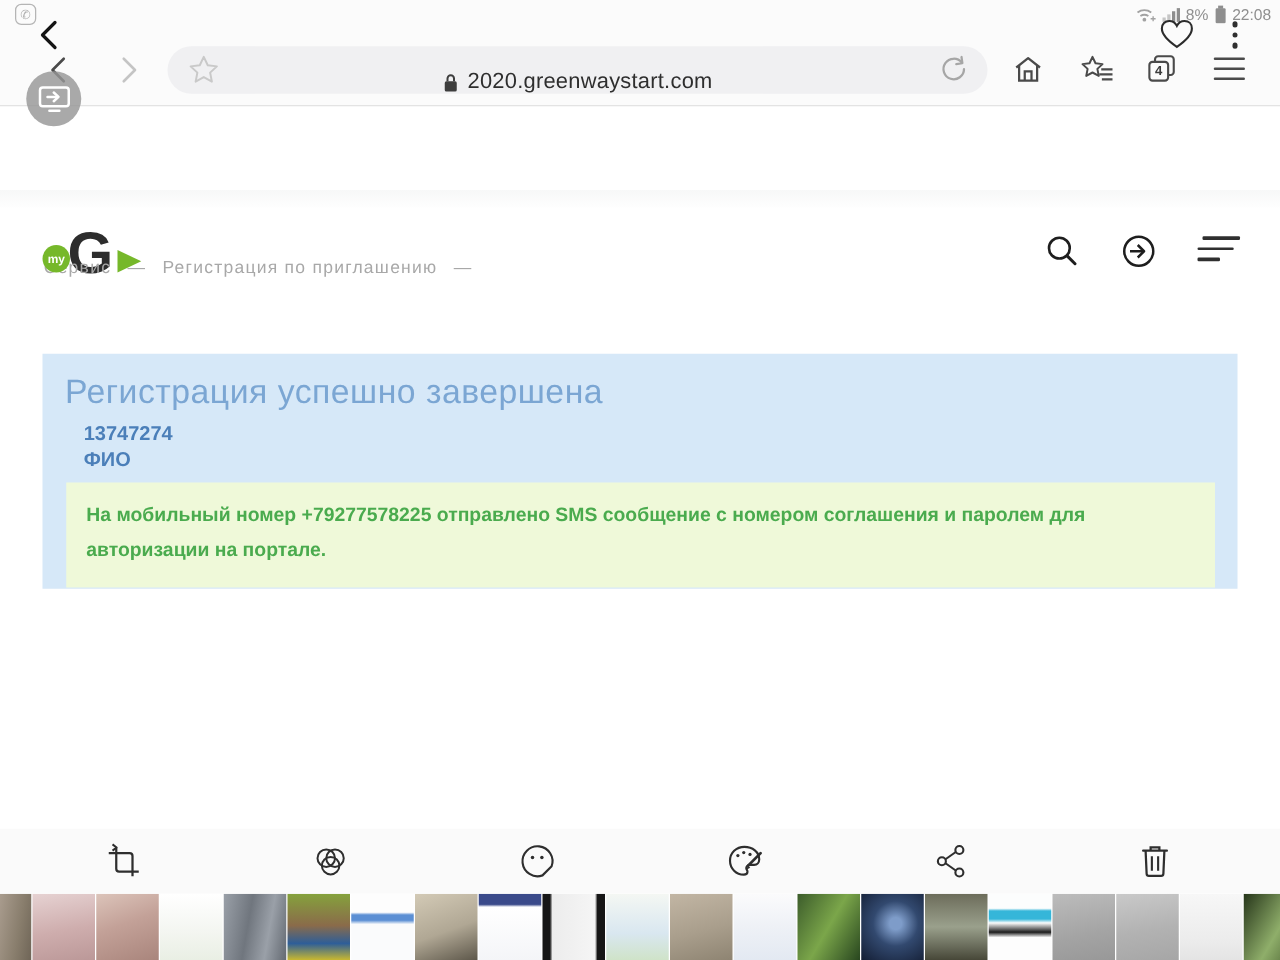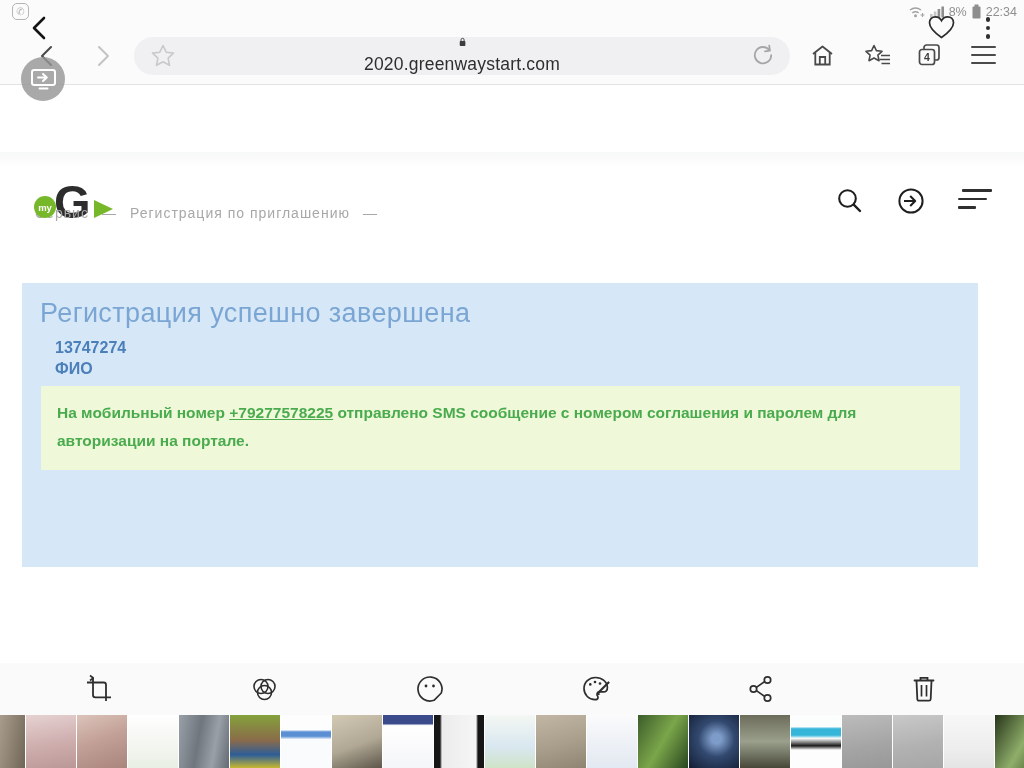--- a/index.html
+++ b/index.html
@@ -24,21 +24,21 @@
   .gal-heart { position:absolute; top:13px; left:927px; cursor:pointer; }
   .gal-more { position:absolute; top:17px; left:982px; width:12px; display:flex; flex-direction:column; gap:4px; align-items:center; cursor:pointer; }
   .gal-more i { width:4.5px; height:4.5px; border-radius:50%; background:#2f2f2f; }
 
   .nav-back { position:absolute; top:44px; left:36px; }
   .nav-fwd  { position:absolute; top:44px; left:90px; }
   .urlbar { position:absolute; top:37px; left:134px; width:656px; height:38px;
             background:#f0f0f2; border-radius:19px; }
   .urlbar .star { position:absolute; left:16px; top:6px; }
   .urlbar .center { position:absolute; left:0; right:0; top:0; bottom:0;
-                    display:flex; align-items:center; justify-content:center; gap:7px;flex-direction:column; }
+                    display:flex; align-items:flex-end; justify-content:center; gap:7px; }
   .url-text { font-size:17.5px; color:#2e2e2e; letter-spacing:.2px; }
   .urlbar .reload { position:absolute; right:14px; top:6px; }
   .nav-ico { position:absolute; top:42px; }
 
   
   .site-header { position:absolute; top:86px; left:0; width:1024px; height:66px; background:#fff; }
   .header-band { position:absolute; top:152px; left:0; width:1024px; height:14px;
                  background:linear-gradient(#f7f8f8,#fefefe); }
   .logo { position:absolute; top:94px; left:34px; display:flex; align-items:center; cursor:pointer; }
   .logo-my { position:relative; z-index:2; width:22px; height:22px; margin-top:10px; border-radius:50%;
@@ -52,27 +52,27 @@
   .site-menu i { display:block; height:2.6px; background:#2f2f2f; border-radius:1px; margin-bottom:6px; }
   .site-menu i:nth-child(1){ width:30px; margin-left:4px; }
   .site-menu i:nth-child(2){ width:29px; }
   .site-menu i:nth-child(3){ width:18px; }
 
   
   .breadcrumb { position:absolute; top:205px; left:35px; font-size:14px; color:#a8a8a8; letter-spacing:1px; }
   .breadcrumb .sep { margin:0 13px; color:#a8a8a8; }
   .breadcrumb a { color:#a8a8a8; text-decoration:none; cursor:pointer; }
 
-  .result-box { position:absolute; top:283px; left:22px; width:956px; height:284px;
+  .result-box { position:absolute; top:283px; left:34px; width:956px; height:188px;
                 background:#d6e8f8; }
   .result-title { margin:15px 0 0 18px; font-size:27px; color:#7ba6d3; letter-spacing:.4px; }
   .result-fields { margin:8px 0 0 33px; font-size:16px; font-weight:bold; color:#4b7fb9; line-height:21px; }
   .sms-box { margin:7px 18px 0 19px; background:#eff9d9; padding:13px 16px 15px 16px;
              font-size:15.5px; font-weight:bold; color:#4aab4e; line-height:28px; }
-  .sms-box b { font-weight:800;text-decoration:underline; }
+  .sms-box b { font-weight:800; }
 
   
   .edit-toolbar { position:absolute; top:663px; left:0; width:1024px; height:52px; background:#fafafa;
                   display:flex; align-items:center; justify-content:space-between; padding:0 86px 0 84px; }
   .tool-btn { cursor:pointer; }
 
   
   .filmstrip { position:absolute; top:715px; left:0; width:1024px; height:53px;
                display:flex; gap:1px; background:#fff; overflow:hidden; }
   .thumb { height:53px; flex:0 0 auto; cursor:pointer; }
@@ -107,21 +107,21 @@
           <rect x="12.4" y="1.5" width="2.6" height="11" fill="#8e8e8e"></rect>
         </svg>
       </span>
       <span>8%</span>
       <span>
         <svg width="11" height="15" viewBox="0 0 11 15">
           <rect x="3.5" y="0.5" width="4" height="2.5" fill="#8e8e8e"></rect>
           <rect x="1.5" y="2.5" width="8" height="12" rx="1" fill="#8e8e8e"></rect>
         </svg>
       </span>
-      <span>22:34</span>
+      <span>22:08</span>
     </div>
 
     <div class="gal-back">
       <svg width="26" height="26" viewBox="0 0 26 26">
         <polyline points="17,3 7,13 17,23" fill="none" stroke="#141414" stroke-width="2.6" stroke-linecap="round" stroke-linejoin="round"></polyline>
       </svg>
     </div>
     <div class="gal-heart">
       <svg width="29" height="27" viewBox="0 0 29 27">
         <path d="M14.5 24.5 C6.5 19 2.5 14.3 2.5 9.8 C2.5 6.2 5 3.8 8.4 3.8 C11 3.8 13.3 5.4 14.5 7.7 C15.7 5.4 18 3.8 20.6 3.8 C24 3.8 26.5 6.2 26.5 9.8 C26.5 14.3 22.5 19 14.5 24.5 Z" fill="none" stroke="#2c2c2c" stroke-width="1.7"></path>

